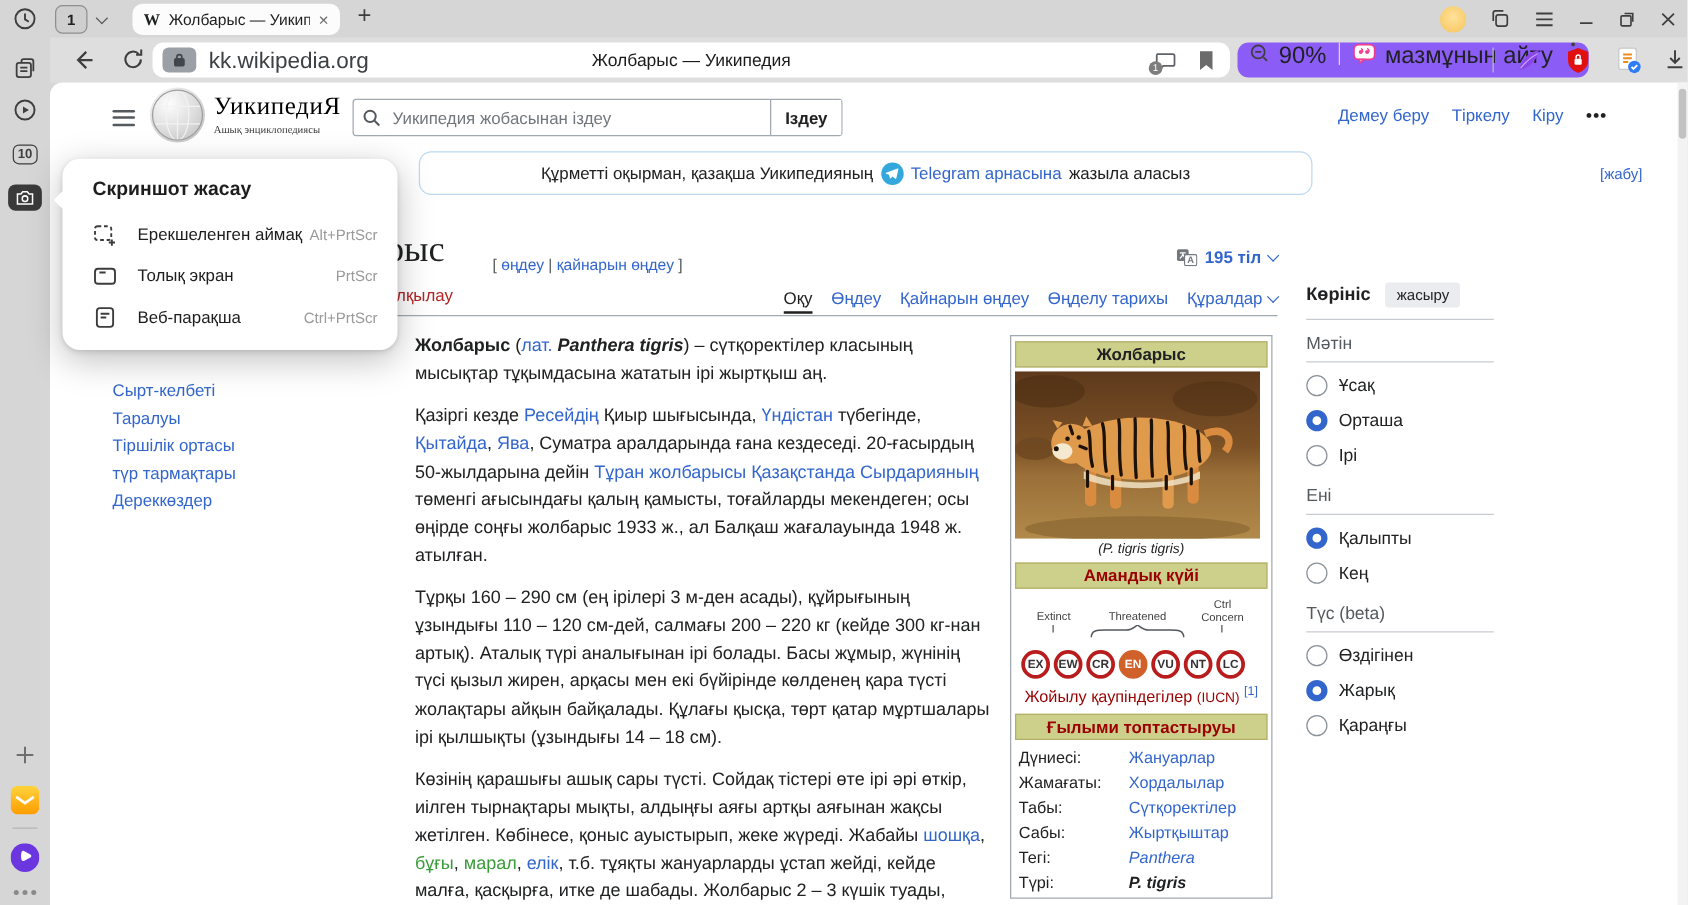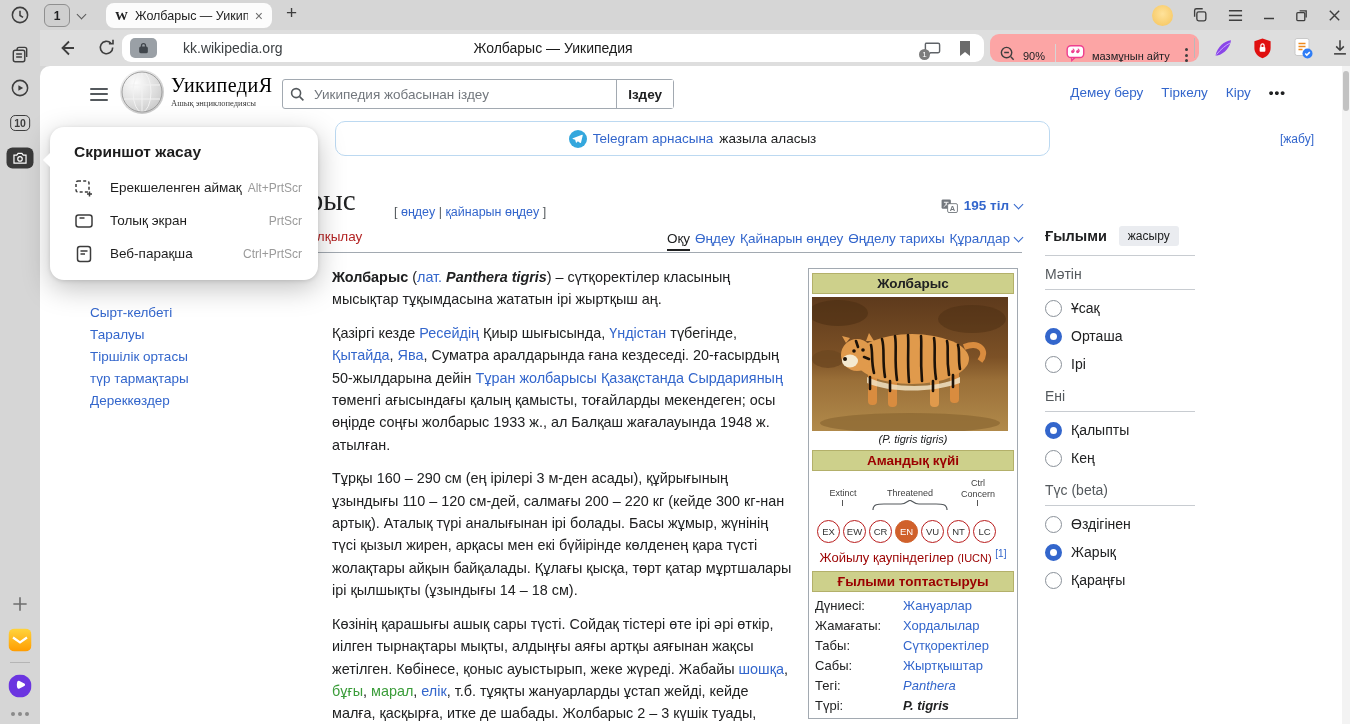--- a/index.html
+++ b/index.html
@@ -32,25 +32,25 @@
   .newtab{position:absolute;left:246px;top:2px;font-size:19px;color:#3e3e3e;cursor:pointer}
   .winctl{position:absolute;right:8px;top:0;height:30px;display:flex;align-items:center;gap:18px}
   .winctl>*{cursor:pointer}
   .avatar{width:21px;height:21px;border-radius:50%;background:radial-gradient(circle at 50% 42%,#ffe29a,#f5c35a)}
   
   .toolbar{position:absolute;left:40px;top:30px;right:0;height:36px;background:#dedede}
   .urlbar{position:absolute;left:82px;top:4px;width:862px;height:28px;background:#fff;border-radius:9px;
           display:flex;align-items:center}
   .lockbadge{margin-left:8px;width:27px;height:20px;background:#9aa0a6;border-radius:5px;
              display:flex;align-items:center;justify-content:center}
-  .domain{margin-left:26px;color:#3c4043;font-size:14px;z-index:2}
+  .domain{margin-left:10px;color:#3c4043;font-size:18px;z-index:2}
   .ptitle{position:absolute;left:0;right:0;text-align:center;font-size:14px;color:#1a1a1a}
   .url-right{position:absolute;right:12px;top:0;height:28px;display:flex;align-items:center;gap:16px}
-  .toolpill{position:absolute;left:950px;top:4px;height:28px;background:#fca5a5;border-radius:9px;
-            display:flex;align-items:flex-end;padding:0 9px;gap:7px;font-size:11px;color:#202124}
+  .toolpill{position:absolute;left:950px;top:4px;height:28px;background:#8b5cf6;border-radius:9px;
+            display:flex;align-items:flex-start;padding:0 9px;gap:7px;font-size:19px;color:#202124}
   .tb-ic{position:absolute;top:7px;cursor:pointer}
   .tb-sep{position:absolute;left:1154px;top:8px;width:1px;height:20px;background:#b9b9b9}
   .kebab{display:flex;flex-direction:column;gap:2.5px;padding:0 2px;cursor:pointer}
   .kebab i{width:3px;height:3px;border-radius:50%;background:#3e3e3e}
   .share-badge{position:absolute;left:-4px;bottom:-3px;width:11px;height:11px;border-radius:50%;
                background:#7d7d7d;color:#fff;font-size:8px;display:flex;align-items:center;justify-content:center}
   
   .page{position:absolute;left:40px;top:66px;right:0;bottom:0;background:#fff;
         border-top-left-radius:10px;overflow:hidden;z-index:10}
   .scroll{position:absolute;right:0;top:0;width:8px;bottom:0;background:#f3f3f3}
@@ -80,21 +80,21 @@
   .banner .blink{color:var(--link);cursor:pointer}
   .bclose{position:absolute;left:1240px;top:66px;font-size:12px;color:var(--link);cursor:pointer}
   
   .h1{position:absolute;left:188px;top:118px;font-family:"Liberation Serif",serif;font-size:29px;color:#202122}
   .editlinks{position:absolute;left:354px;top:139px;font-size:12.5px;color:#54595d}
   .langsel{position:absolute;right:328px;top:132px;display:flex;align-items:center;gap:6px;
            color:var(--link);font-size:13.5px;font-weight:600;cursor:pointer}
   .nsrow{position:absolute;left:188px;top:163px;font-size:13.5px;display:flex;gap:26px}
   .ns-talk{color:var(--red-link);cursor:pointer}
   .ns-main{color:#202122;cursor:pointer}
-  .viewtabs{position:absolute;right:328px;top:160px;display:flex;gap:5px;font-size:13.5px;align-items:flex-end;height:25px}
+  .viewtabs{position:absolute;right:328px;top:160px;display:flex;gap:15px;font-size:13.5px;align-items:flex-end;height:25px}
   .viewtabs .vt{color:var(--link);padding-bottom:5px;cursor:pointer;display:flex;gap:5px;align-items:center}
   .viewtabs .vt.active{color:#202122;border-bottom:2px solid #202122;padding-bottom:3px}
   .hline{position:absolute;left:188px;top:186px;width:794px;height:1px;background:#a2a9b1}
   
   .toc{position:absolute;left:50px;top:236px;font-size:13.5px;line-height:22px}
   .toc div{color:var(--link);cursor:pointer}
   
   .content{position:absolute;left:292px;top:200px;width:464px;font-size:14.4px;line-height:22.4px}
   .content p{margin:0 0 11px 0}
   .seg-link{color:var(--link);cursor:pointer}
@@ -105,22 +105,22 @@
   .infobox{position:absolute;left:768px;top:202px;width:210px;border:1px solid #a2a9b1;background:#fff;
            box-sizing:border-box;padding:3px;font-size:13px}
   .ibar{background:var(--infobox-header-bg);border:1px solid #b3b06a;text-align:center;font-weight:bold;
         font-size:13.5px;padding:2px 0;margin:1px 0 3px 0}
   .ibar.red{color:var(--infobox-red)}
   .icap{text-align:center;font-size:11px;padding:2px 0 4px 0;font-style:italic}
   .iucn{position:relative;height:96px;margin-top:2px}
   .iucn-lbl{position:absolute;font-size:9px;color:#404040;text-align:center}
   .iucn-tick{position:absolute;width:1px;height:6px;background:#555}
   .circles{position:absolute;left:5px;top:46px;display:flex;gap:3px}
-  .circ{width:23px;height:23px;border-radius:50%;border:1px solid #b91c1c;background:#fff;color:#333;
-        font-size:9.5px;font-weight:normal;display:flex;align-items:center;justify-content:center;box-sizing:border-box}
+  .circ{width:23px;height:23px;border-radius:50%;border:3px solid #b91c1c;background:#fff;color:#333;
+        font-size:9.5px;font-weight:bold;display:flex;align-items:center;justify-content:center;box-sizing:border-box}
   .circ.active{background:var(--status-active-bg);border-color:var(--status-active-bg);color:#fff}
   .iucn-link{position:absolute;left:0;right:0;top:74px;text-align:center;font-size:13px;color:var(--infobox-red)}
   .iucn-link .org{font-size:11px}
   .iucn-link sup{color:var(--link);font-size:10px;cursor:pointer}
   .taxrow{display:flex;padding:2.5px 3px;font-size:13px}
   .taxrank{width:88px;color:#202122}
   .taxval{color:var(--link);cursor:pointer}
   .taxval.genus{font-style:italic}
   .taxval.species{color:#202122;font-weight:bold;font-style:italic;cursor:default}
   
@@ -369,20 +369,21 @@
     <span class="sbtn">Іздеу</span>
   </div>
   <div class="wlinks">
     <span class="lnk">Демеу беру</span>
     <span class="lnk">Тіркелу</span>
     <span class="lnk">Кіру</span>
     <span class="mr">•••</span>
   </div>
 
   <div class="banner">
+    <span>Құрметті оқырман, қазақша Уикипедияның</span>
     <span class="tg">
       <svg width="11" height="10" viewBox="0 0 12 11">
           <path d="M11 .8L.9 4.7c-.5.2-.5.7 0 .9l2.5.8.9 2.9c.2.5.5.5.8.1l1.3-1.5 2.6 1.9c.4.3.8.1.9-.4L11.8 1.5c.1-.6-.3-.9-.8-.7z" fill="#fff"></path>
         </svg>
       </span>
     <span class="blink">Telegram арнасына</span>
     <span>жазыла аласыз</span>
   </div>
   <span class="bclose">[жабу]</span>
 
@@ -521,21 +522,21 @@
       </div>
     <div class="taxrow">
       <span class="taxrank">Түрі:</span>
       <span class="taxval species">P. tigris</span>
       </div>
 
   </aside>
 
   <aside class="appear">
     <div class="ap-head">
-      <span class="ap-title">Ғылыми</span>
+      <span class="ap-title">Көрініс</span>
       <span class="ap-hide">жасыру</span>
     </div>
     <div class="ap-sec">Мәтін</div>
     <div class="ap-opt">
       <span class="radio"></span>
       <span>Ұсақ</span>
       </div>
     <div class="ap-opt">
       <span class="radio selected"></span>
       <span>Орташа</span>

